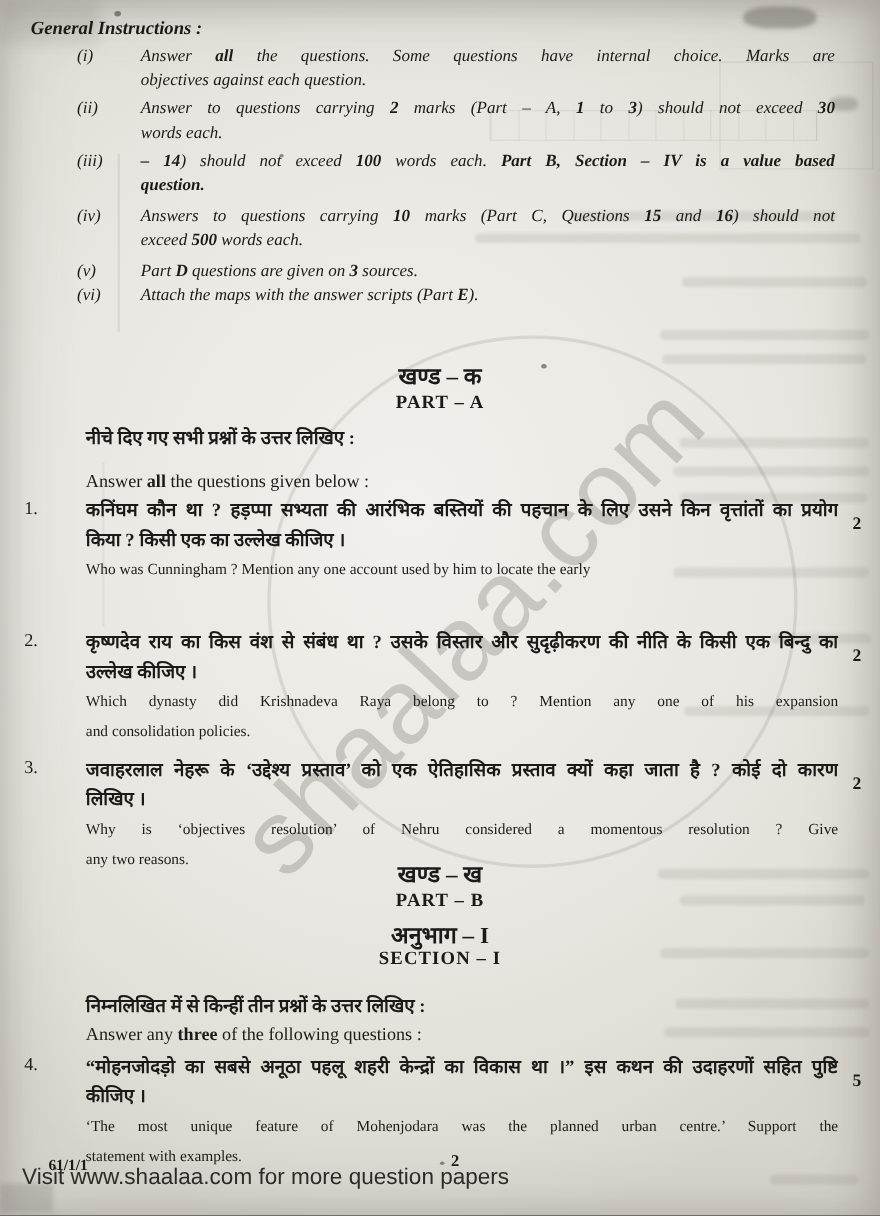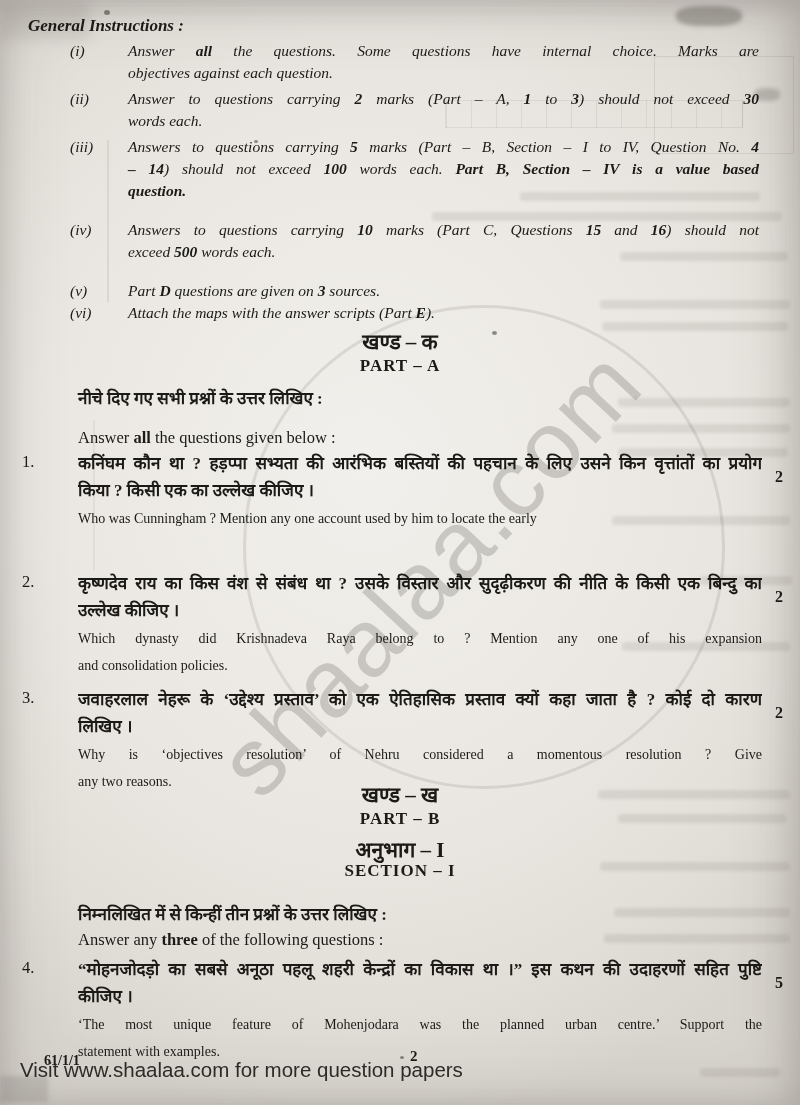--- a/index.html
+++ b/index.html
@@ -33,21 +33,21 @@
   }
   .gvline { width:2px; background:rgba(100,95,88,.12); filter:blur(.5px); }
   
   .content { position:absolute; inset:0; z-index:3;font-family:Liberation Serif, serif; }
   .b { font-weight:bold; }
   .tline { text-align:justify; text-align-last:justify; }
   .lastleft .tline:last-child { text-align-last:left; }
   .gi { position:absolute; left:28px; top:16px; width:731px; }
   .gi-heading { font-style:italic; font-weight:bold; font-size:17px; }
   .gi-item { display:flex; font-style:italic; font-size:15.5px; margin-top:4px; }
-  .gi-item.m5 { margin-top:17px; }
+  .gi-item.m5 { margin-top:6px; }
   .gi-item:first-of-type { margin-top:5px; }
   .gi-num { margin-left:42px; width:58px; flex:none; line-height:22px; }
   .gi-lines { flex:1; }
   .gi-lines .tline { line-height:22px; }
   .center-head { position:absolute; left:0; width:800px; text-align:center; font-weight:bold; }
   .head-hi { font-size:21px; }
   .head-en { font-size:17px; letter-spacing:1px; }
   .intro { position:absolute; left:78px; white-space:nowrap; }
   .intro-hi { font-size:17px; font-weight:600; }
   .intro-en { font-size:16.5px; }
@@ -119,21 +119,20 @@
       <div class="gi-item">
         <span class="gi-num">(ii)</span>
         <div class="gi-lines lastleft">
             <div class="tline"><span>Answer to questions carrying </span><span class="b">2</span><span> marks (Part – A, </span><span class="b">1</span><span> to </span><span class="b">3</span><span>) should not exceed </span><span class="b">30</span></div>
             <div class="tline"><span>words each.</span></div>
           </div>
       </div>
       <div class="gi-item">
         <span class="gi-num">(iii)</span>
         <div class="gi-lines lastleft">
-            <div class="tline"><span>Answers to questions carrying </span><span class="b">5</span><span> marks (Part – B, Section – I to IV, Question No. </span><span class="b">4</span></div>
             <div class="tline"><span class="b">– 14</span><span>) should not exceed </span><span class="b">100</span><span> words each. </span><span class="b">Part B, Section – IV is a value based</span></div>
             <div class="tline"><span class="b">question.</span></div>
           </div>
       </div>
       <div class="gi-item m5">
         <span class="gi-num">(iv)</span>
         <div class="gi-lines lastleft">
             <div class="tline"><span>Answers to questions carrying </span><span class="b">10</span><span> marks (Part C, Questions </span><span class="b">15</span><span> and </span><span class="b">16</span><span>) should not</span></div>
             <div class="tline"><span>exceed </span><span class="b">500</span><span> words each.</span></div>
           </div>

